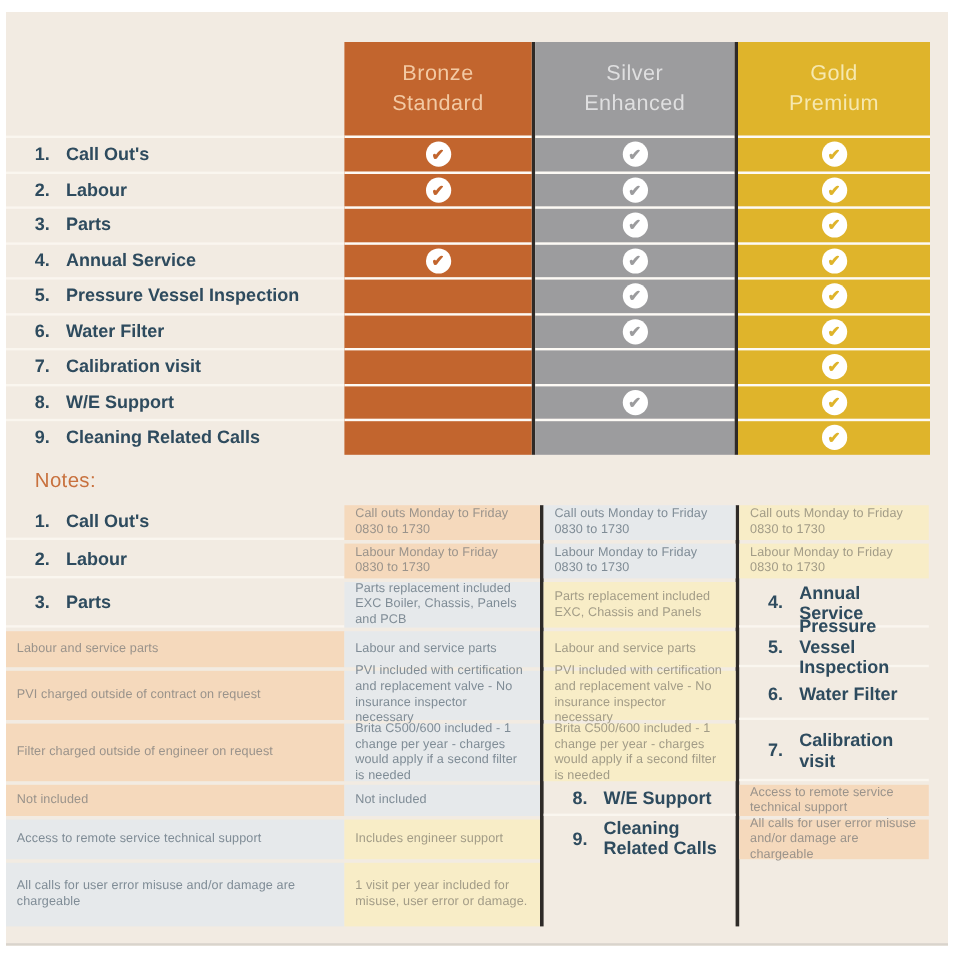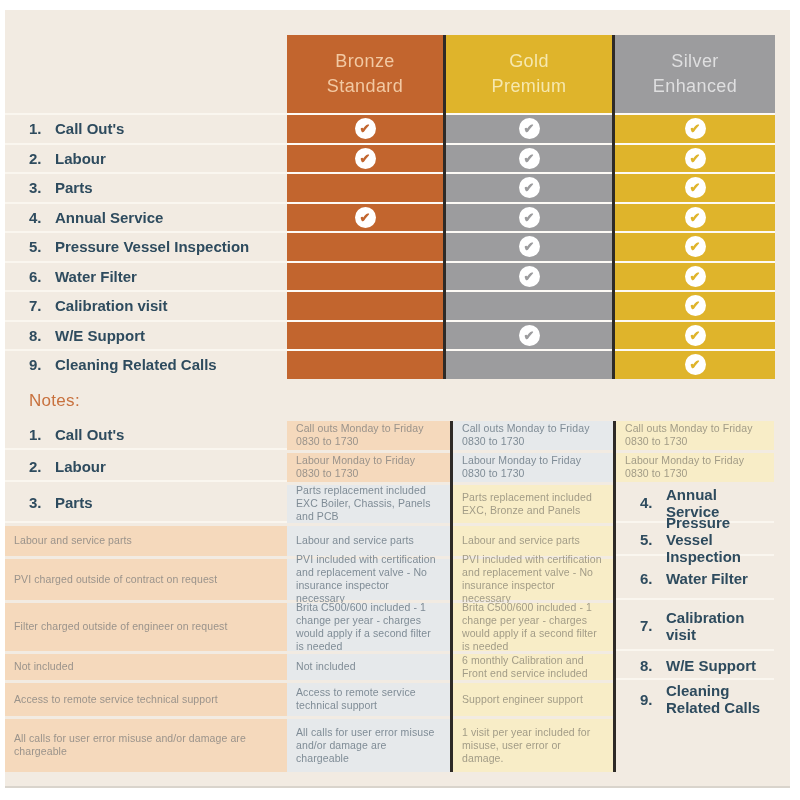--- a/index.html
+++ b/index.html
@@ -43,24 +43,24 @@
 
 <div class="panel">
 
   <div class="matrix">
     <div class="vdiv d1"></div>
     <div class="vdiv d2"></div>
 
     <div></div>
     <div class="plan-header bronze">Bronze
 Standard</div>
+    <div class="plan-header silver">Silver
+Enhanced</div>
     <div class="plan-header gold">Gold
 Premium</div>
-    <div class="plan-header silver">Silver
-Enhanced</div>
 
     <div class="m-label">
         <span class="num">1.</span>
         <span>Call Out's</span>
       </div>
     <div class="m-cell bronze">
         <span class="check">✔</span>
       </div>
     <div class="m-cell silver">
         <span class="check">✔</span>
@@ -186,21 +186,21 @@
       </div>
     <div class="n-cell bronze">Labour Monday to Friday 0830 to 1730</div>
     <div class="n-cell silver">Labour Monday to Friday 0830 to 1730</div>
     <div class="n-cell gold">Labour Monday to Friday 0830 to 1730</div>
 
     <div class="n-label">
         <span class="num">3.</span>
         <span>Parts</span>
       </div>
     <div class="n-cell silver">Parts replacement included EXC Boiler, Chassis, Panels and PCB</div>
-    <div class="n-cell gold">Parts replacement included EXC, Bronze and Panels</div>
+    <div class="n-cell gold">Parts replacement included EXC, Chassis and Panels</div>
 
     <div class="n-label">
         <span class="num">4.</span>
         <span>Annual Service</span>
       </div>
     <div class="n-cell bronze">Labour and service parts</div>
     <div class="n-cell silver">Labour and service parts</div>
     <div class="n-cell gold">Labour and service parts</div>
 
     <div class="n-label">
@@ -218,29 +218,28 @@
     <div class="n-cell bronze">Filter charged outside of engineer on request</div>
     <div class="n-cell silver">Brita C500/600 included - 1 change per year - charges would apply if a second filter is needed</div>
     <div class="n-cell gold">Brita C500/600 included - 1 change per year - charges would apply if a second filter is needed</div>
 
     <div class="n-label">
         <span class="num">7.</span>
         <span>Calibration visit</span>
       </div>
     <div class="n-cell bronze">Not included</div>
     <div class="n-cell silver">Not included</div>
-    <div class="n-cell gold">6 monthly Calibration and Front end service included</div>
 
     <div class="n-label">
         <span class="num">8.</span>
         <span>W/E Support</span>
       </div>
     <div class="n-cell bronze">Access to remote service technical support</div>
     <div class="n-cell silver">Access to remote service technical support</div>
-    <div class="n-cell gold">Support engineer support</div>
+    <div class="n-cell gold">Includes engineer support</div>
 
     <div class="n-label last">
         <span class="num">9.</span>
         <span>Cleaning Related Calls</span>
       </div>
     <div class="n-cell bronze">All calls for user error misuse and/or damage are chargeable</div>
     <div class="n-cell silver">All calls for user error misuse and/or damage are chargeable</div>
     <div class="n-cell gold">1 visit per year included for misuse, user error or damage.</div>
   </div>
 </div>

